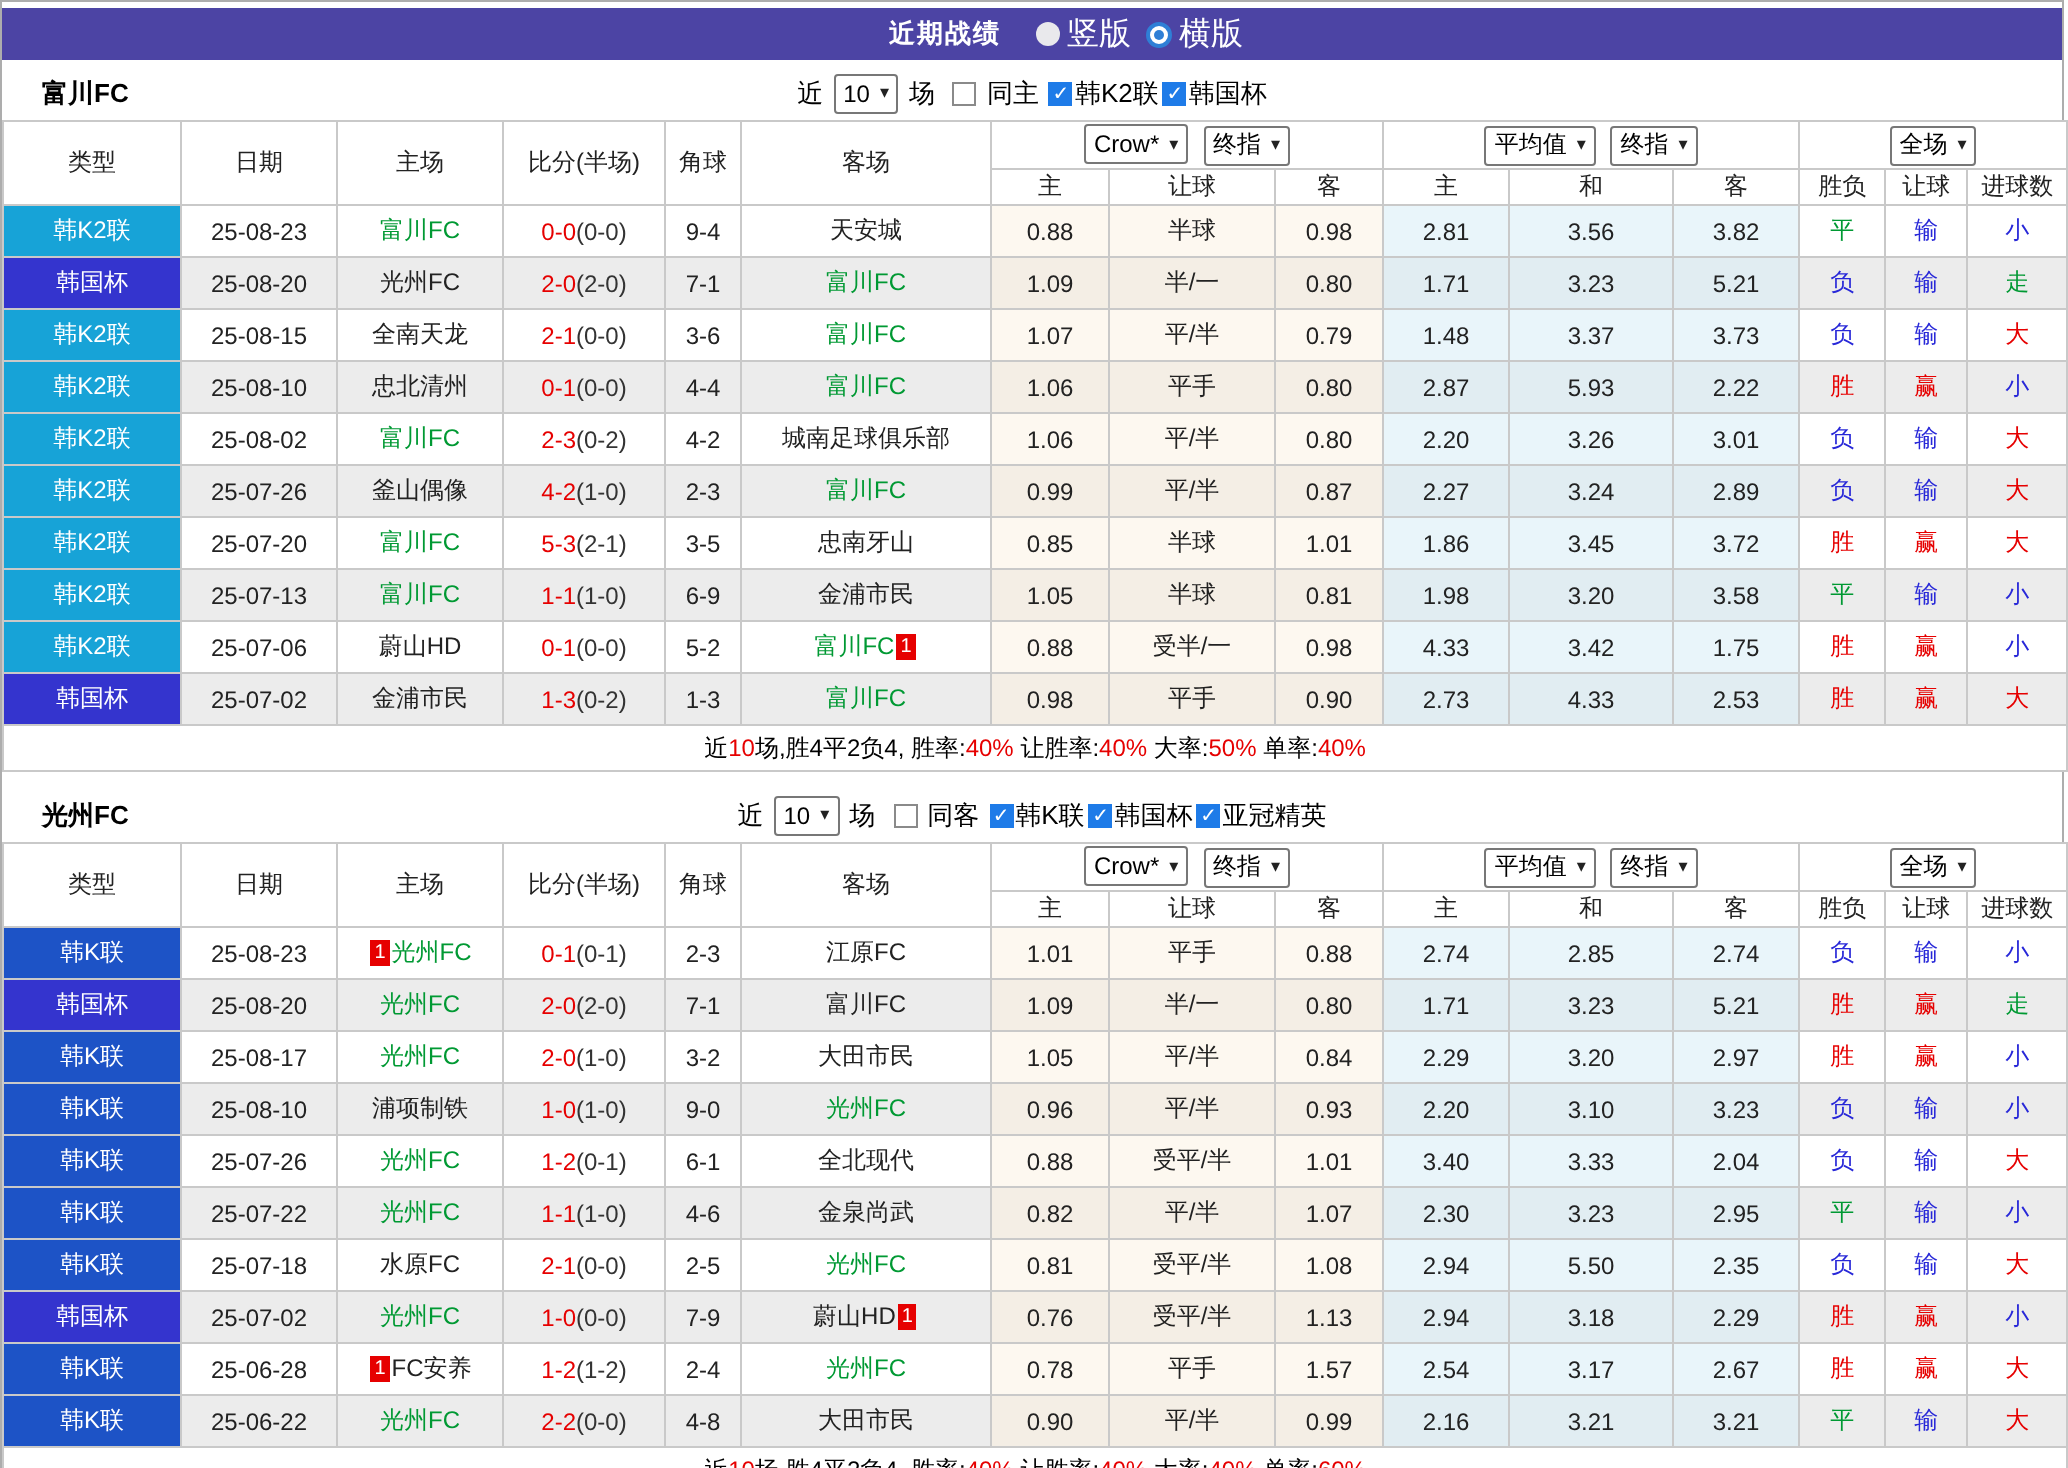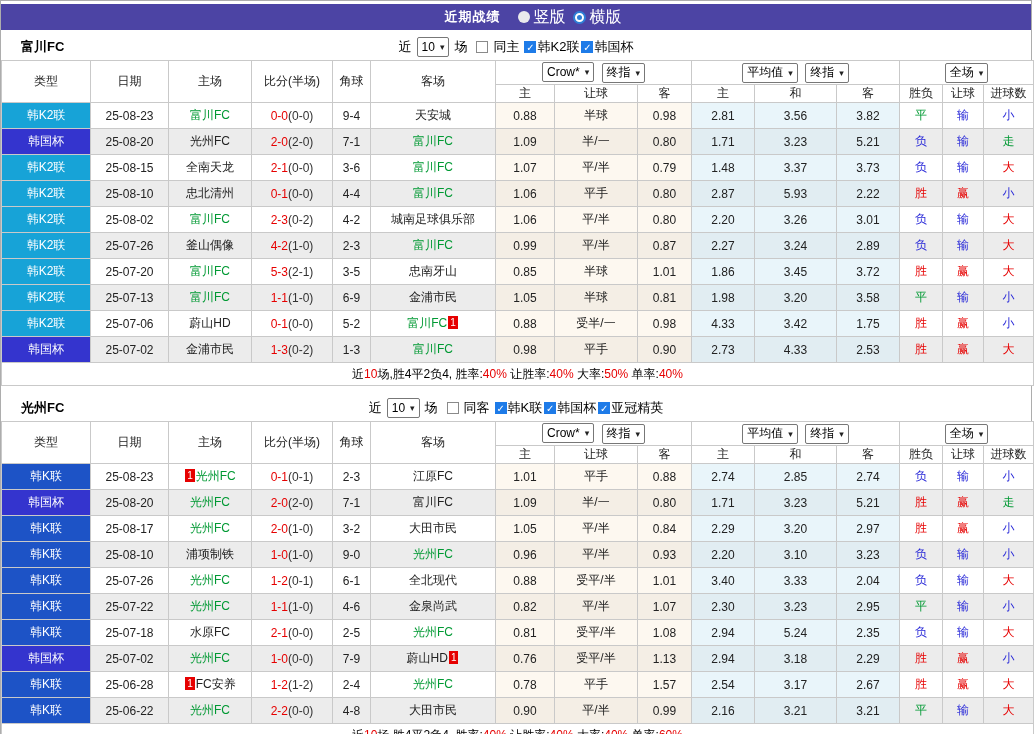--- a/index.html
+++ b/index.html
@@ -528,21 +528,21 @@
             <td class="lg-k1">韩K联</td>
             <td>25-07-18</td>
             <td><span>水原FC</span></td>
             <td><span class="ft">2-1</span><span class="half">(0-0)</span></td>
             <td>2-5</td>
             <td><span class="focus">光州FC</span></td>
             <td class="odds">0.81</td>
             <td class="odds">受平/半</td>
             <td class="odds">1.08</td>
             <td class="avg">2.94</td>
-            <td class="avg">5.24</td>
+            <td class="avg">5.50</td>
             <td class="avg">2.35</td>
             <td class="res blue-t">负</td>
             <td class="res blue-t">输</td>
             <td class="res red-t">大</td>
           </tr>
           <tr>
             <td class="lg-cup">韩国杯</td>
             <td>25-07-02</td>
             <td><span class="focus">光州FC</span></td>
             <td><span class="ft">1-0</span><span class="half">(0-0)</span></td>

